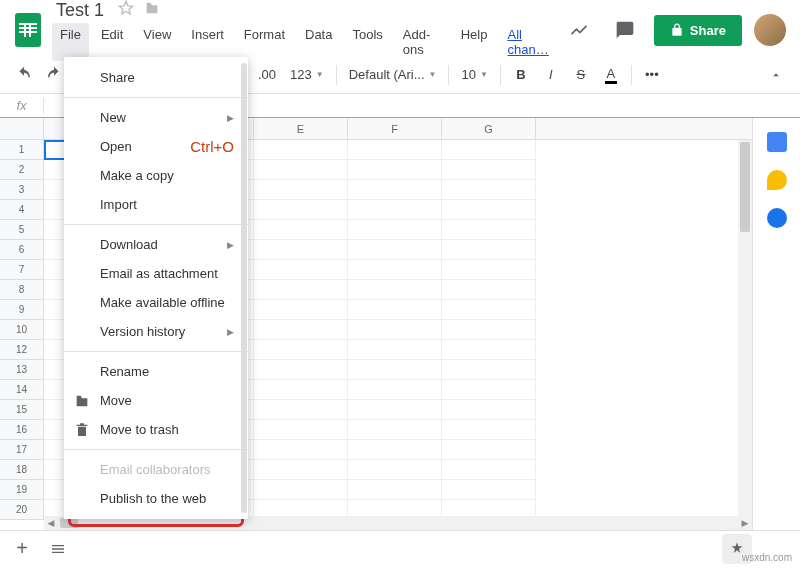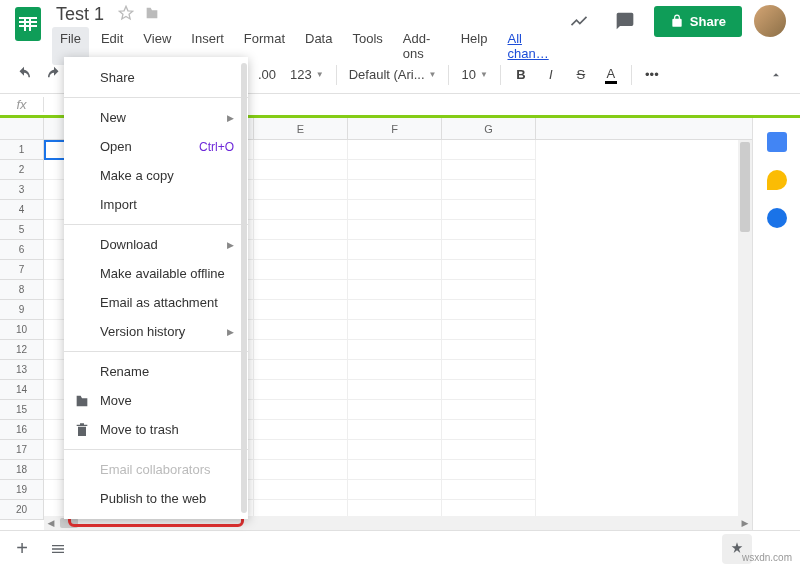--- a/index.html
+++ b/index.html
@@ -1,19 +1,19 @@
 <!DOCTYPE html>
 <html><head>
 <meta charset="utf-8">
 <style>
 * { margin: 0; padding: 0; box-sizing: border-box; font-family: Arial, sans-serif; }
 body { width: 800px; height: 569px; overflow: hidden; background: #fff; position: relative; }
 
 
-.header { display: flex; align-items: flex-start; padding: 4px 14px 0 8px; height: 56px; }
+.header { display: flex; align-items: center; padding: 4px 14px 0 8px; height: 56px; }
 .logo { width: 40px; height: 40px; display: flex; align-items: center; justify-content: center; }
 .logo-img { width: 26px; height: 34px; background: #0f9d58; border-radius: 3px; position: relative; }
 .logo-img::before { content: ''; position: absolute; left: 4px; right: 4px; top: 10px; height: 2px; background: #fff; box-shadow: 0 4px 0 #fff, 0 8px 0 #fff; }
 .logo-img::after { content: ''; position: absolute; top: 10px; bottom: 10px; left: 9px; width: 2px; background: #fff; box-shadow: 5px 0 0 #fff; }
 .title-area { flex: 1; display: flex; flex-direction: column; margin-left: 4px; }
 .title-row { display: flex; align-items: center; gap: 10px; }
 .doc-title { font-size: 18px; color: #444; padding: 0 4px; }
 .star-icon svg, .folder-icon svg { fill: #bbb; }
 .menu-bar { display: flex; gap: 4px; font-size: 13px; color: #444; margin-top: 2px; }
 .menu-item { padding: 4px 8px; cursor: pointer; border-radius: 3px; }
@@ -29,21 +29,21 @@
 
 .toolbar { display: flex; align-items: center; padding: 4px 10px; border-bottom: 1px solid #e0e0e0; height: 38px; gap: 2px; font-size: 13px; color: #444; }
 .tool-icon { width: 28px; height: 28px; display: flex; align-items: center; justify-content: center; cursor: pointer; border-radius: 3px; }
 .tool-icon svg { fill: #5f6368; }
 .tool-sep { width: 1px; height: 20px; background: #e0e0e0; margin: 0 4px; }
 .tool-dropdown { display: flex; align-items: center; padding: 4px 6px; cursor: pointer; gap: 4px; }
 .tool-dropdown .arrow { font-size: 8px; color: #888; }
 .collapse-arrow { margin-left: auto; }
 
 
-.fx-bar { display: flex; align-items: center; border-bottom: 3px solid #84cc16; height: 24px; }
+.fx-bar { display: flex; align-items: center; border-bottom: 1px solid #84cc16; height: 24px; }
 .fx-label { width: 44px; display: flex; align-items: center; justify-content: center; font-style: italic; color: #999; font-size: 13px; border-right: 1px solid #e0e0e0; }
 .fx-input { flex: 1; }
 
 
 .sheet-container { position: relative; height: 412px; display: flex; }
 .sheet { flex: 1; overflow: hidden; position: relative; }
 .col-headers { display: flex; height: 22px; background: #f8f9fa; border-bottom: 1px solid #ddd; }
 .corner { width: 44px; background: #f8f9fa; border-right: 1px solid #ddd; }
 .col-h { width: 94px; border-right: 1px solid #ddd; display: flex; align-items: center; justify-content: center; font-size: 11px; color: #666; }
 .col-h.first { width: 22px; }
@@ -75,21 +75,21 @@
 .tab-menu { width: 28px; height: 28px; display: flex; align-items: center; justify-content: center; cursor: pointer; }
 .explore { margin-left: auto; margin-right: 40px; width: 30px; height: 30px; background: #eee; border-radius: 4px; display:flex;align-items:center;justify-content:center; }
 
 .watermark { position: absolute; bottom: 6px; right: 8px; font-size: 10px; color: #999; }
 
 
 .file-menu { position: absolute; top: 57px; left: 64px; width: 184px; background: #fff; box-shadow: 0 2px 10px rgba(0,0,0,0.25); z-index: 100; padding: 6px 0; font-size: 13px; color: #333; }
 .fm-item { display: flex; align-items: center; padding: 7px 14px 7px 36px; cursor: pointer; position: relative; }
 .fm-item.disabled { color: #bbb; }
 .fm-sep { height: 1px; background: #e0e0e0; margin: 5px 0; }
-.fm-shortcut { position: absolute; right: 14px; color: #6d28d9; font-size: 12px; }
+.fm-shortcut { position: absolute; right: 14px; color: #c2410c; font-size: 15px; }
 .fm-arrow { position: absolute; right: 14px; color: #888; font-size: 9px; }
 .fm-icon { position: absolute; left: 10px; width: 16px; height: 16px; }
 .fm-icon svg { fill: #5f6368; }
 .highlight { position: absolute; border: 3px solid #e03030; border-radius: 6px; pointer-events: none; }
 .fm-scroll { position: absolute; right: 1px; top: 6px; bottom: 6px; width: 6px; background: #ddd; border-radius: 3px; }
 
 </style>
 </head>
 <body>
 
@@ -420,22 +420,22 @@
       <span>Open</span>
       <span class="fm-shortcut">Ctrl+O</span>
     </div>
   <div class="fm-item">Make a copy</div>
   <div class="fm-item">Import</div>
   <div class="fm-sep"></div>
   <div class="fm-item">
       <span>Download</span>
       <span class="fm-arrow">▶</span>
     </div>
+  <div class="fm-item">Email as attachment</div>
   <div class="fm-item">Make available offline</div>
-  <div class="fm-item">Email as attachment</div>
   <div class="fm-item">
       <span>Version history</span>
       <span class="fm-arrow">▶</span>
     </div>
   <div class="fm-sep"></div>
   <div class="fm-item">Rename</div>
   <div class="fm-item">
       <span class="fm-icon"><svg width="16" height="16" viewBox="0 0 24 24">
           <path d="M10 4H4v16h16V8h-8l-2-4z"></path>
         </svg></span>

